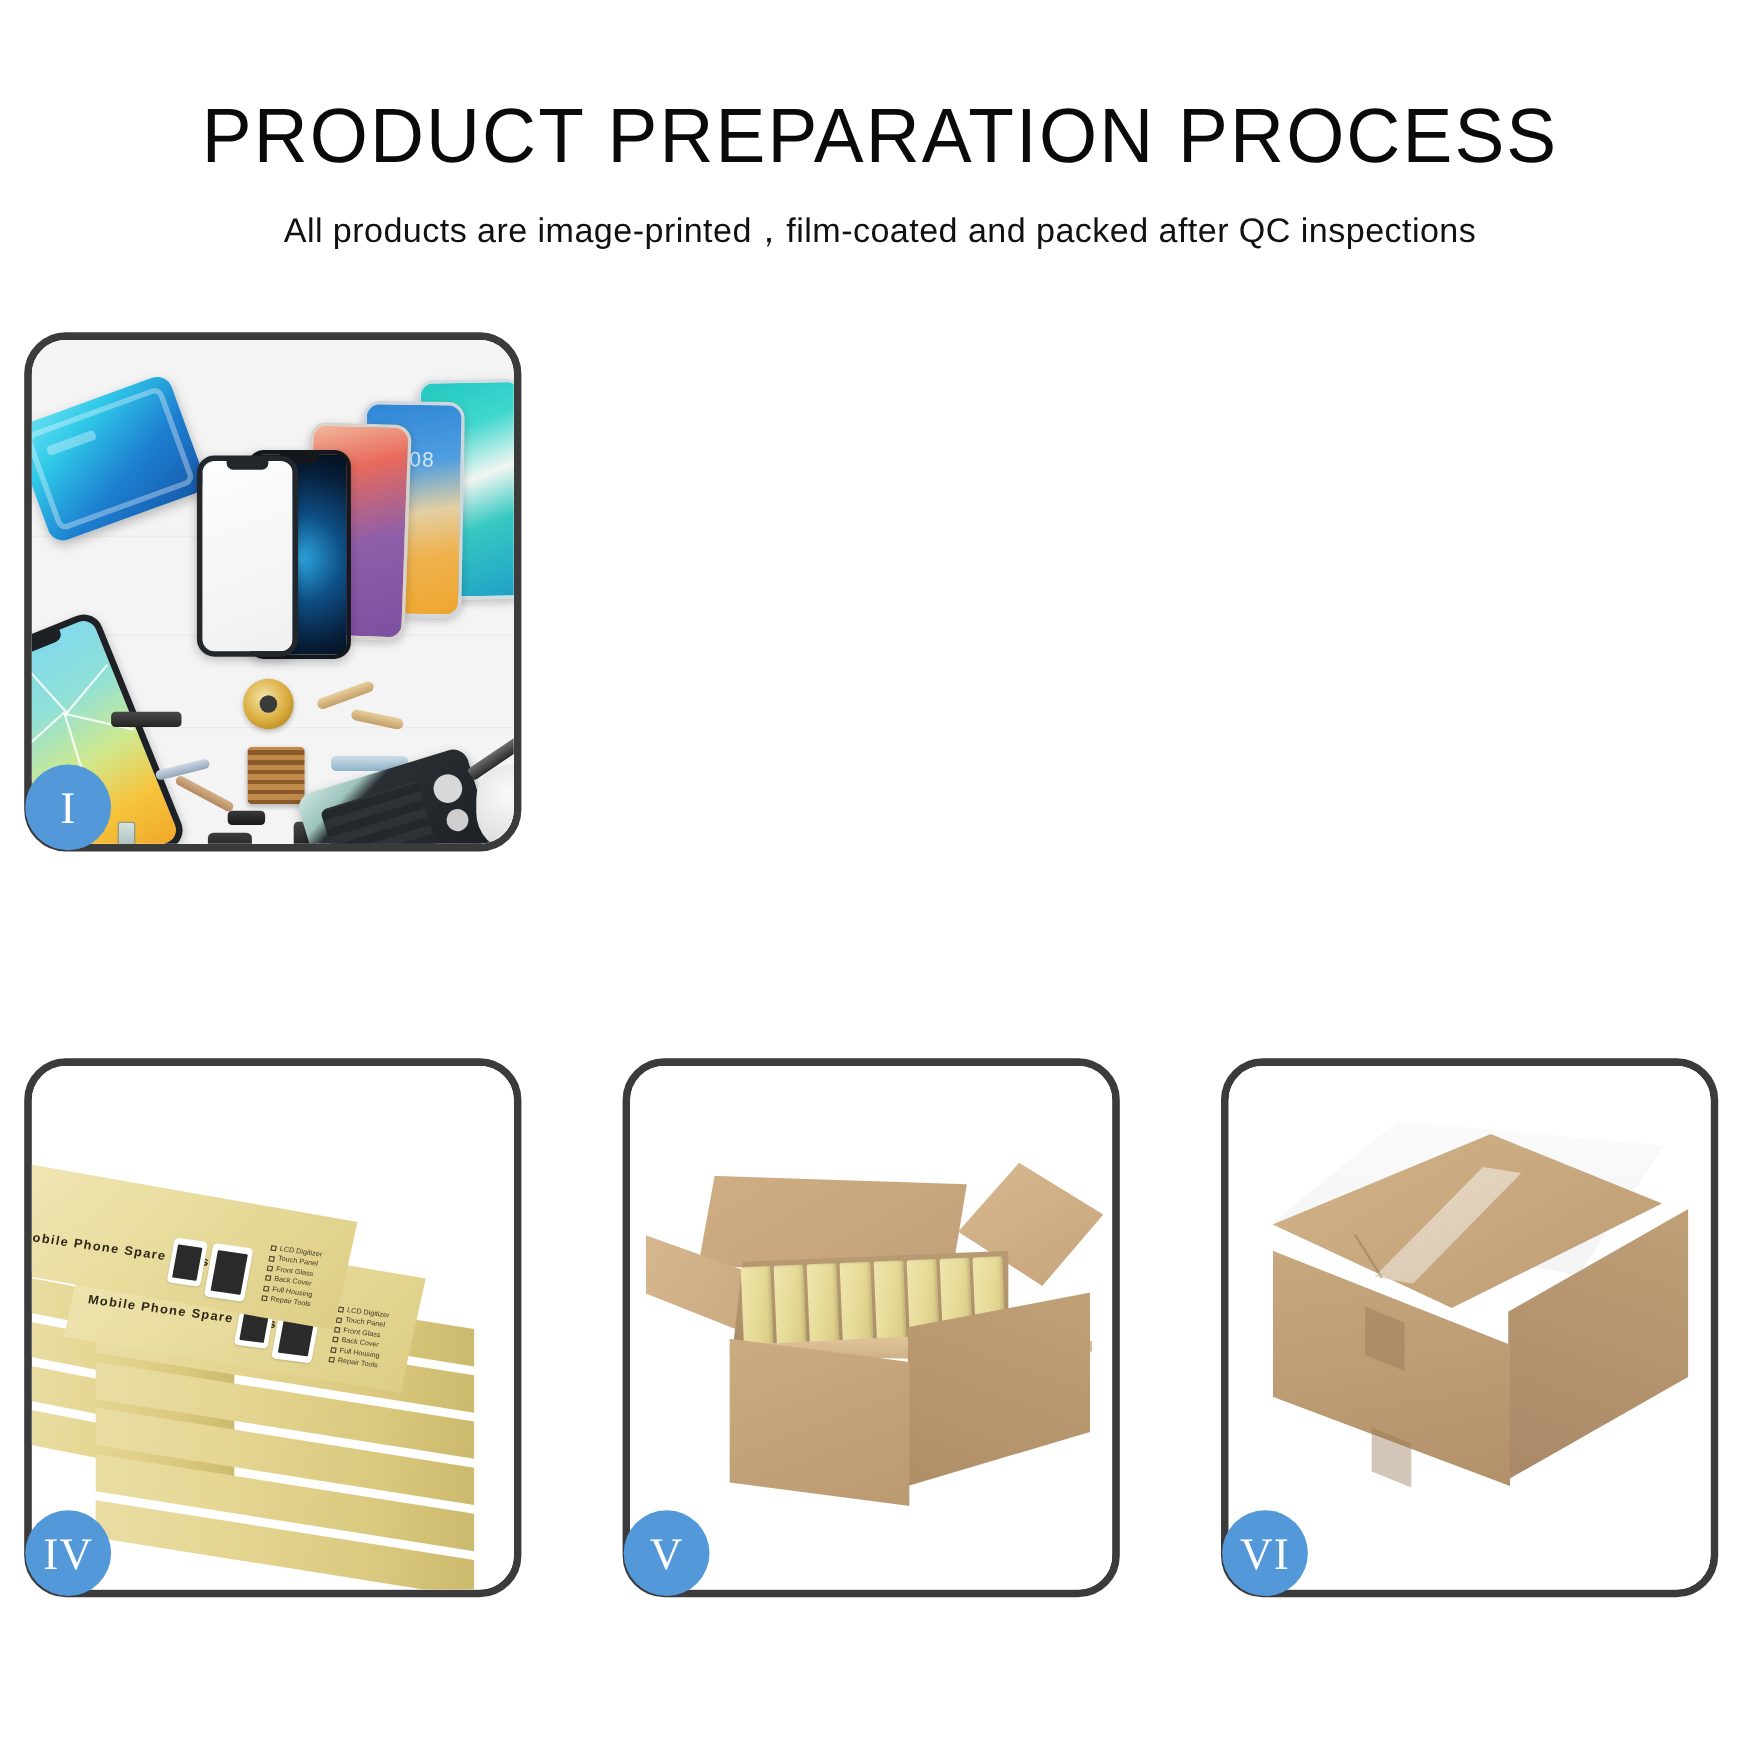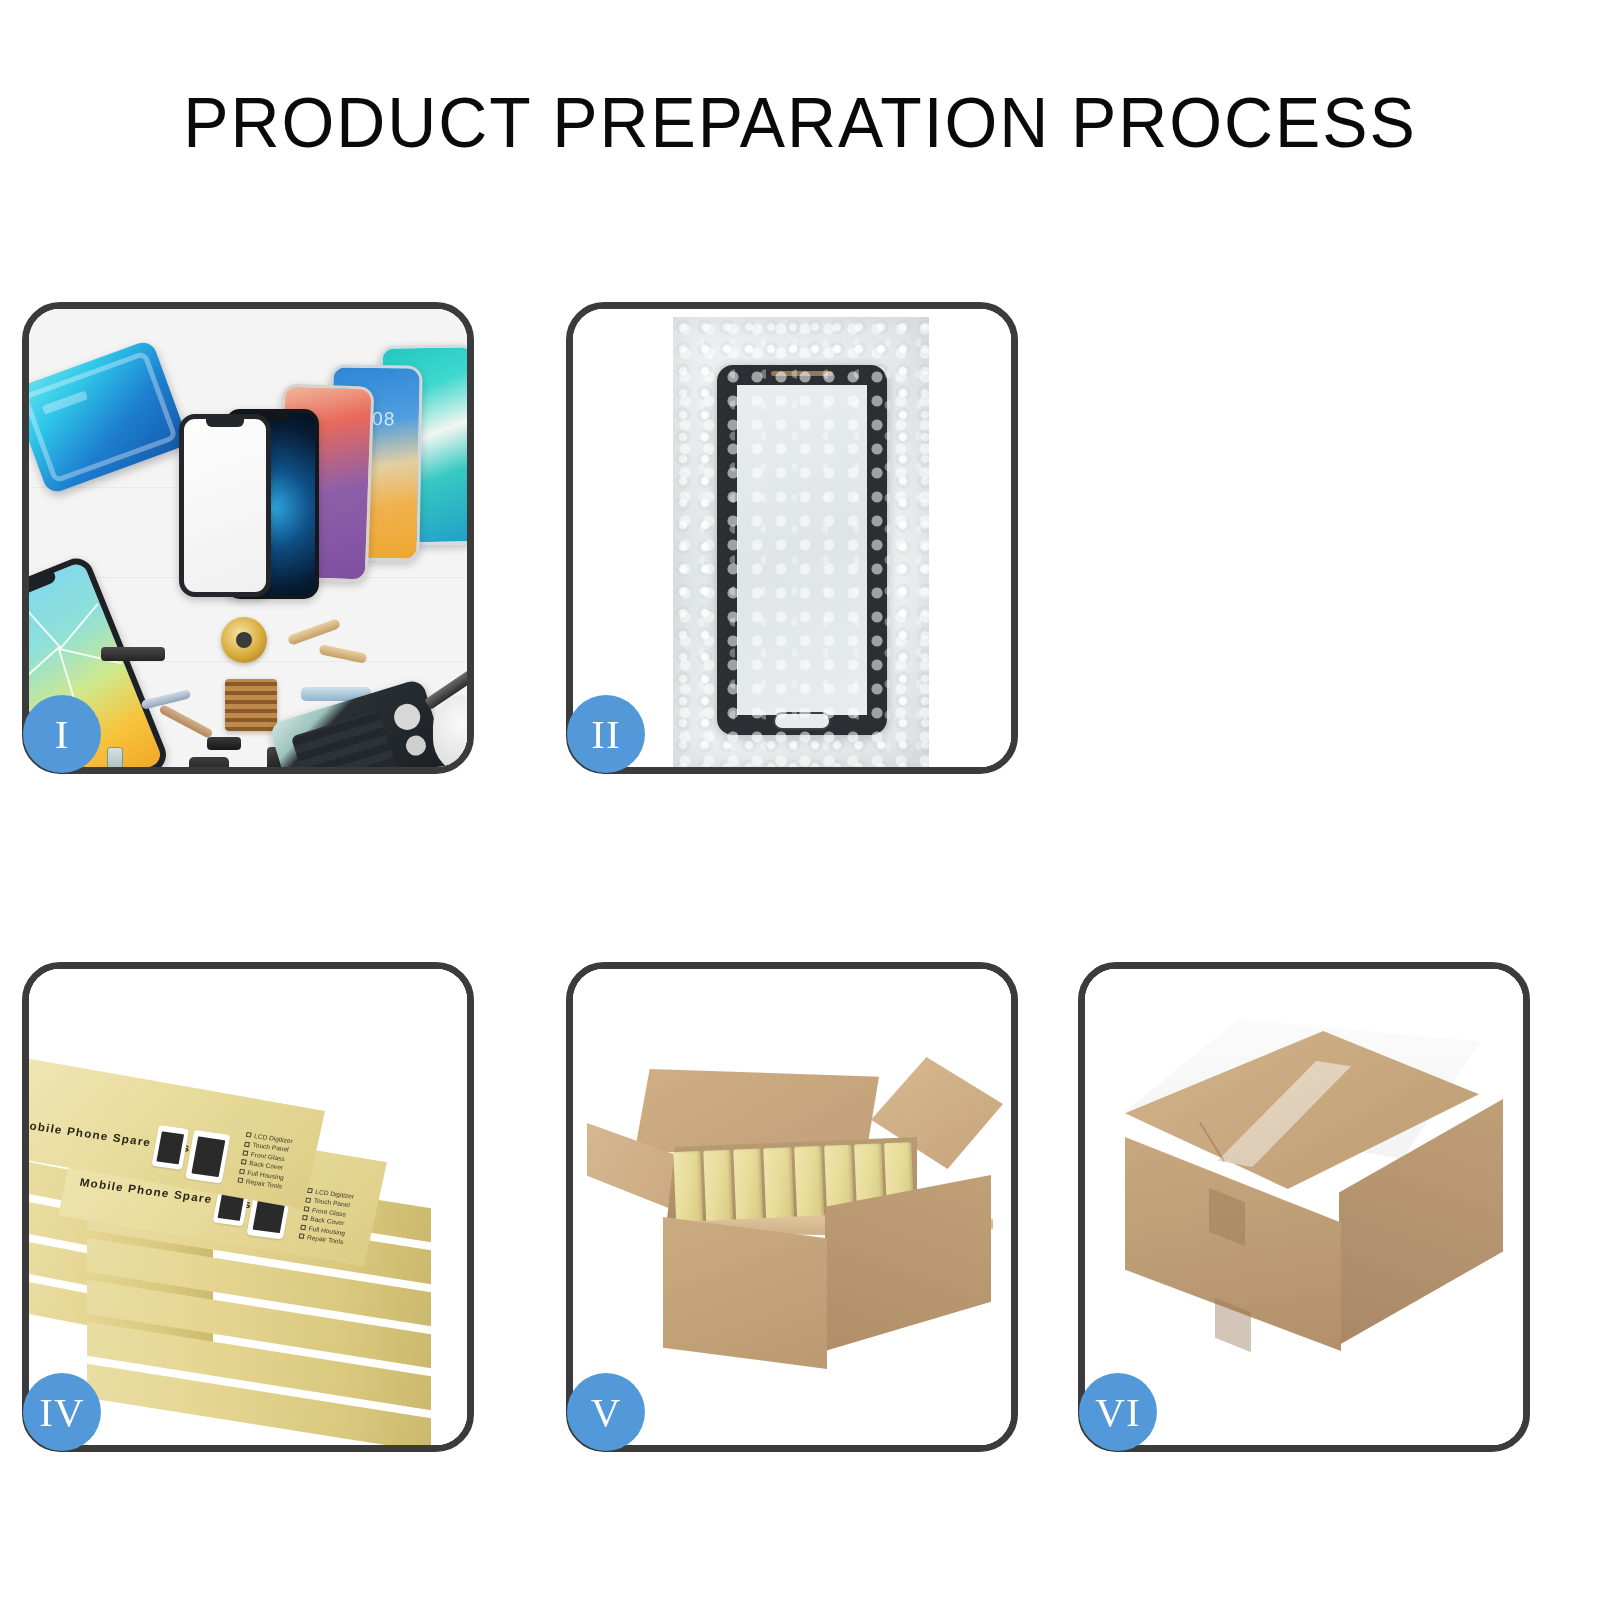--- a/index.html
+++ b/index.html
@@ -57,21 +57,21 @@
     z-index:6;
     left:-6px; bottom:-6px;
   }
 
   
   #p1 { left:22px;   top:302px;  width:452px; height:472px; }
   #p2 { left:566px;  top:302px;  width:452px; height:472px; }
   #p3 { left:1110px; top:302px;  width:452px; height:472px; }
   #p4 { left:22px;   top:962px;  width:452px; height:490px; }
   #p5 { left:566px;  top:962px;  width:452px; height:490px; }
-  #p6 { left:1078px; top:962px;  width:452px; height:490px; }
+  #p6 { left:1110px; top:962px;  width:452px; height:490px; }
 
   
   .p1-bg { position:absolute; inset:0; background:#f4f4f4; }
   .p1-band { position:absolute; left:0; width:100%; height:1px; background:#eaeaea; }
 
   .ph { position:absolute; border-radius:14px; box-shadow:0 3px 9px rgba(0,0,0,.22); }
 
   
   .adh {
     position:absolute; left:-4px; top:52px; width:150px; height:112px;
@@ -436,20 +436,21 @@
     transform:skewY(22deg);
   }
 </style>
 </head>
 <body>
 
 <div class="page">
 
   <div class="header">
     <div class="title">PRODUCT PREPARATION PROCESS</div>
+    <div class="subtitle">All products are image-printed，film-coated and packed after QC inspections</div>
   </div>
 
   <div class="grid">
 
     <div class="panel" id="p1">
       <div class="panel-inner">
         <div class="p1-bg"></div>
         <div class="p1-band" style="top:178px"></div>
         <div class="p1-band" style="top:268px"></div>
         <div class="p1-band" style="top:352px"></div>
@@ -492,33 +493,20 @@
         <div class="cmp cmp-screw1"></div>
         <div class="cmp cmp-screw2"></div>
 
         <div class="housing"></div>
         <div class="hand"></div>
         <div class="tweezer"></div>
       </div>
       <div class="badge">I</div>
     </div>
 
-    <div class="panel" id="p2">
-      <div class="panel-inner">
-        <div class="p2-bg"></div>
-        <div class="bw-wrap">
-          <div class="bw-screen">
-            <div class="bw-ear"></div>
-            <div class="bw-home"></div>
-          </div>
-          <div class="bw-gloss"></div>
-        </div>
-      </div>
-      <div class="badge">II</div>
-    </div>
 
 
     <div class="panel" id="p4">
       <div class="panel-inner">
         <div class="p4-bg"></div>
         <div class="stack">
 
           <div class="gbox" style="left:-8px; top:148px; width:192px; height:32px; transform:skewY(11deg);"></div>
           <div class="gbox" style="left:-8px; top:186px; width:192px; height:32px; transform:skewY(11deg);"></div>
           <div class="gbox" style="left:-8px; top:226px; width:192px; height:32px; transform:skewY(11deg);"></div>

